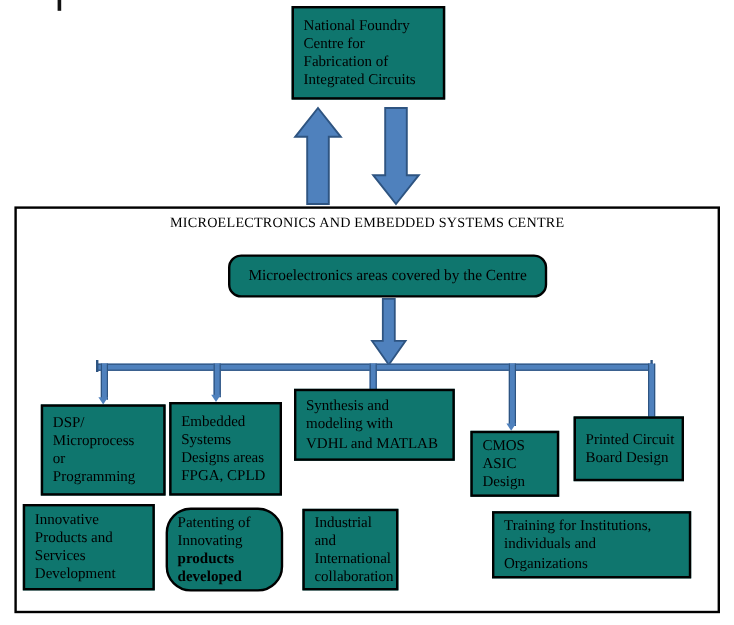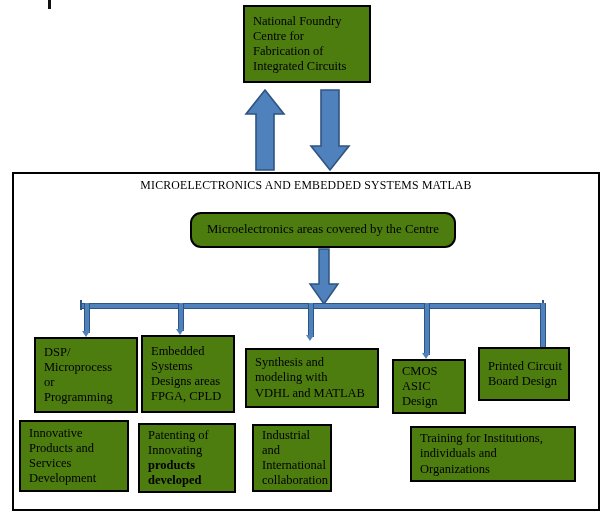--- a/index.html
+++ b/index.html
@@ -15,21 +15,21 @@
     position: relative;
     width: 612px;
     height: 521px;
     background: #ffffff;
     overflow: hidden;
   }
   .box {
     position: absolute;
     box-sizing: border-box;
     border: 2.5px solid #000000;
-    background: #4d7c0f;
+    background: #0f766e;
     display: flex;
     align-items: center;
     justify-content: flex-start;
   }
   .box .txt {
     display: block;
     width: 100%;
     padding: 0 6px;
     line-height: 1.22;
     font-size: 12.5px;
@@ -65,27 +65,27 @@
 
   
   #areas-box {
     left: 190px; top: 212px; width: 266px; height: 36px; border-radius: 11px;
   }
   #areas-box .txt { text-align: center; font-size: 12.8px; padding: 0 4px;}
 
   
   #box-dsp      { left: 34px;  top: 337px; width: 104px; height: 76px; }
   #box-embedded { left: 141px; top: 335px; width: 94px;  height: 78px; }
-  #box-synth    { left: 245px; top: 348px; width: 134px; height: 60px; justify-content: flex-end; }
+  #box-synth    { left: 245px; top: 324px; width: 134px; height: 60px; justify-content: flex-end; }
   #box-cmos     { left: 392px; top: 359px; width: 74px;  height: 55px; }
   #box-pcb      { left: 478px; top: 347px; width: 92px; height: 54px; }
 
   
   #box-innov    { left: 19px;  top: 420px; width: 110px; height: 72px; }
-  #box-patent   { left: 138px; top: 423px; width: 98px;  height: 70px; }
+  #box-patent   { left: 138px; top: 423px; width: 98px;  height: 70px; border-radius: 21px; }
   #box-indust   { left: 252px; top: 424px; width: 80px; height: 68px; }
   #box-training { left: 410px; top: 426px; width: 166px; height: 56px; }
 
   .bold { font-weight: bold; }
 
   
   .blockarrow { position: absolute; }
 
   
   .bus {
@@ -131,21 +131,21 @@
   <svg class="blockarrow" style="left:243px; top:88px;" width="44" height="84" viewBox="0 0 44 84">
     <polygon points="22,2 41,26 31,26 31,82 13,82 13,26 3,26" fill="#4f81bd" stroke="#2e5481" stroke-width="1.6"></polygon>
   </svg>
 
   <svg class="blockarrow" style="left:308px; top:88px;" width="44" height="84" viewBox="0 0 44 84">
     <polygon points="22,82 41,58 31,58 31,2 13,2 13,58 3,58" fill="#4f81bd" stroke="#2e5481" stroke-width="1.6"></polygon>
   </svg>
 
   <div id="main-container"></div>
 
-  <div id="centre-title">MICROELECTRONICS  AND  EMBEDDED  SYSTEMS  MATLAB</div>
+  <div id="centre-title">MICROELECTRONICS  AND  EMBEDDED  SYSTEMS  CENTRE</div>
 
   <div class="box" id="areas-box">
     <span class="txt">Microelectronics areas covered by the Centre</span>
   </div>
 
   <svg class="blockarrow" style="left:308px; top:248px;" width="32" height="58" viewBox="0 0 32 58">
     <polygon points="16,56 30,36 21,36 21,1 11,1 11,36 2,36" fill="#4f81bd" stroke="#2e5481" stroke-width="1.5"></polygon>
   </svg>
 
   <div class="bus" style="left:80px; top:303px; width:464px; height:4px;"></div>

